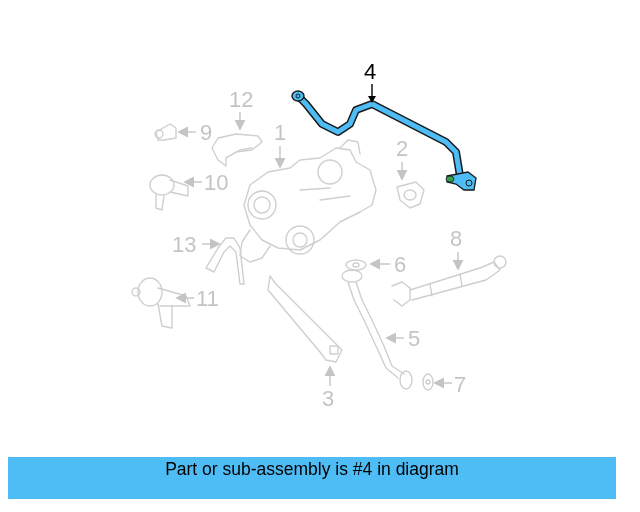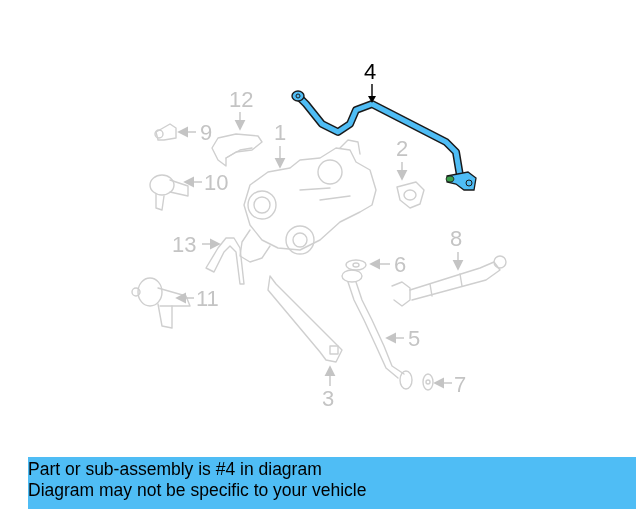--- a/index.html
+++ b/index.html
@@ -3,21 +3,21 @@
 <meta charset="utf-8">
 <style>
   html, body { margin:0; padding:0; background:#ffffff; }
   body { width:640px; height:512px; position:relative; overflow:hidden; font-family:"Liberation Sans", sans-serif; }
   #diagram { position:absolute; left:0; top:0; width:640px; height:450px; }
   .callout { font-family:"Liberation Sans", sans-serif; font-size:22px; fill:#c4c4c4; }
   .callout-active { font-family:"Liberation Sans", sans-serif; font-size:22px; fill:#000000; }
   .part { fill:none; stroke:#cfcfcf; stroke-width:1.4; stroke-linejoin:round; stroke-linecap:round; }
   .arrow { stroke:#c4c4c4; stroke-width:1.4; fill:none; }
   .arrowhead { fill:#c4c4c4; }
-  #banner { position:absolute; left:28px; top:457px; width:608px; height:52px; background:#4fbdf5; text-align:left; color:#000; font-size:17.5px; line-height:21px; padding-top:2px; box-sizing:border-box; }
+  #banner { position:absolute; left:8px; top:457px; width:608px; height:42px; background:#4fbdf5; text-align:center; color:#000; font-size:17.5px; line-height:21px; padding-top:2px; box-sizing:border-box; }
   #banner div { white-space:nowrap; }
 </style>
 </head>
 <body>
 
 <svg id="diagram" viewBox="0 0 640 450" xmlns="http://www.w3.org/2000/svg">
   <defs>
     <marker id="ah" markerWidth="8" markerHeight="8" refX="6" refY="4" orient="auto">
       <path d="M0,0 L8,4 L0,8 z" class="arrowhead"></path>
     </marker>
@@ -129,14 +129,13 @@
     <path class="part" d="M410,290 L480,268 L494,262 L500,270 L486,280 L412,300"></path>
     <circle class="part" cx="500" cy="262" r="6"></circle>
     <path class="part" d="M430,284 L432,296 M460,274 L462,286"></path>
   </g>
   <text class="callout" x="450" y="246">8</text>
   <line class="arrow" x1="458" y1="252" x2="458" y2="268" marker-end="url(#ah)"></line>
 </svg>
 
 <div id="banner">
   <div>Part or sub-assembly is #4 in diagram</div>
-  <div>Diagram may not be specific to your vehicle</div>
 </div>
 
 </body></html>

